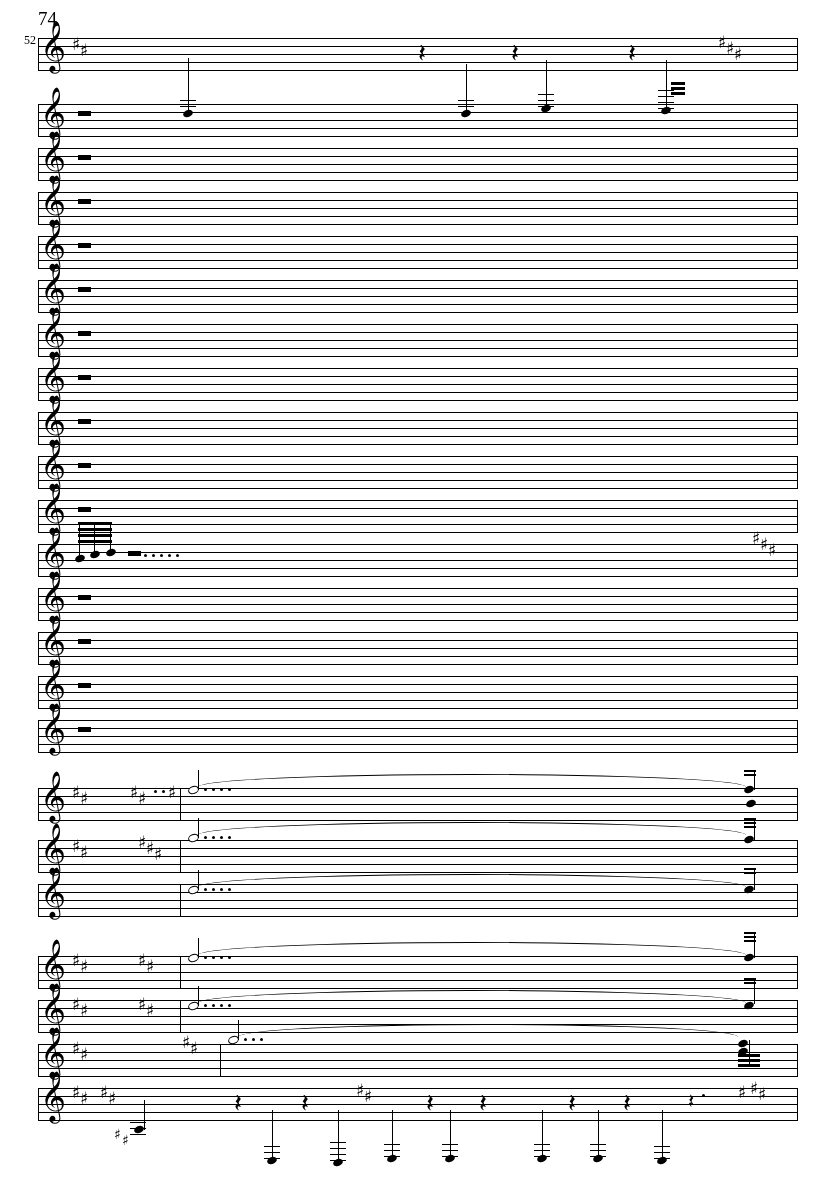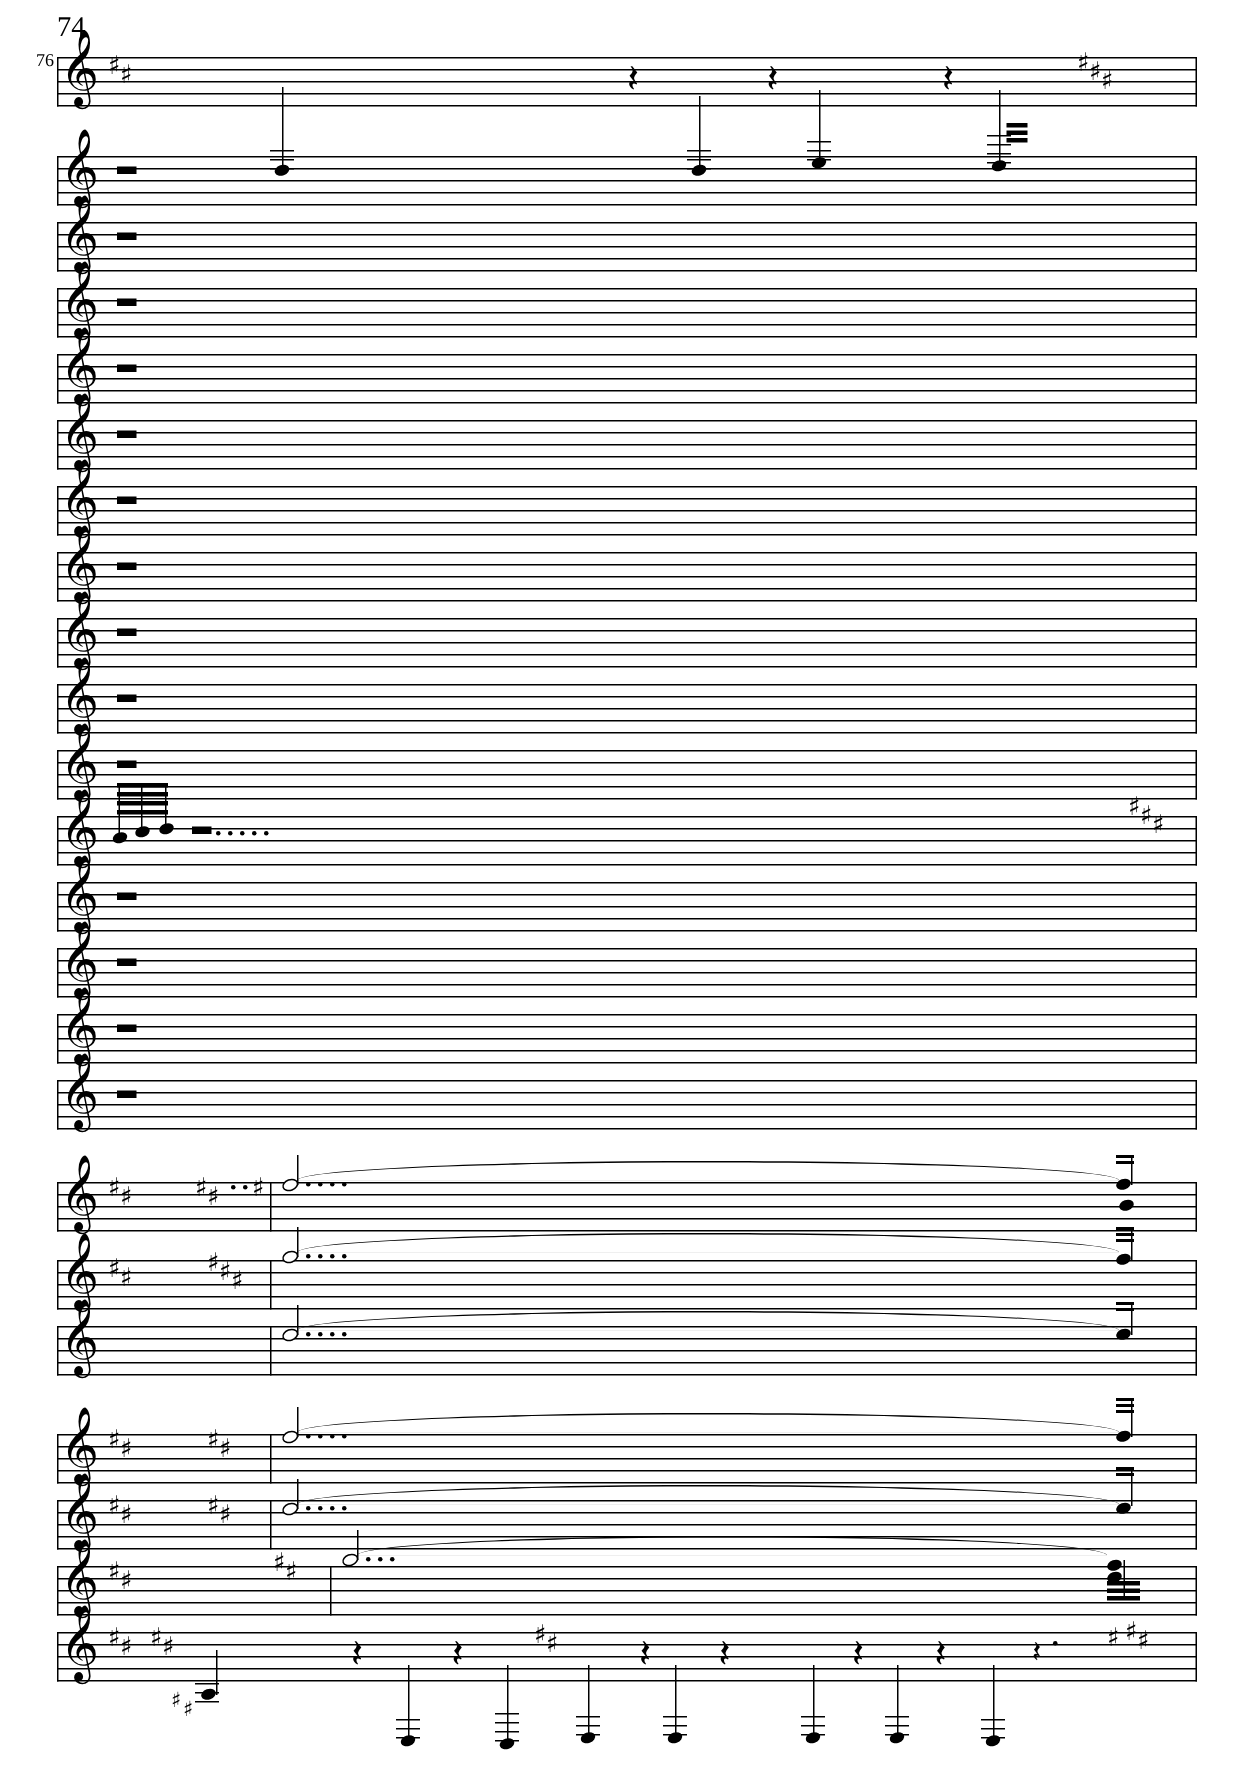--- a/index.html
+++ b/index.html
@@ -144,21 +144,21 @@
     border-radius: 50% 50% 0 0 / 100% 100% 0 0;
   }
   .dotgroup .dot { top: 0; }
 </style>
 </head>
 <body>
 
 <div id="page">
 
   <div class="page-num" id="page-number">74</div>
-  <div class="page-num" id="measure-number">76</div>
+  <div class="page-num" id="measure-number">52</div>
 
   <div class="system" style="top:38px">
     <div class="staff">
       <div class="line l0"></div>
       <div class="line l1"></div>
       <div class="line l2"></div>
       <div class="line l3"></div>
       <div class="line l4"></div>
       <div class="barline left"></div>
       <div class="barline right"></div>

